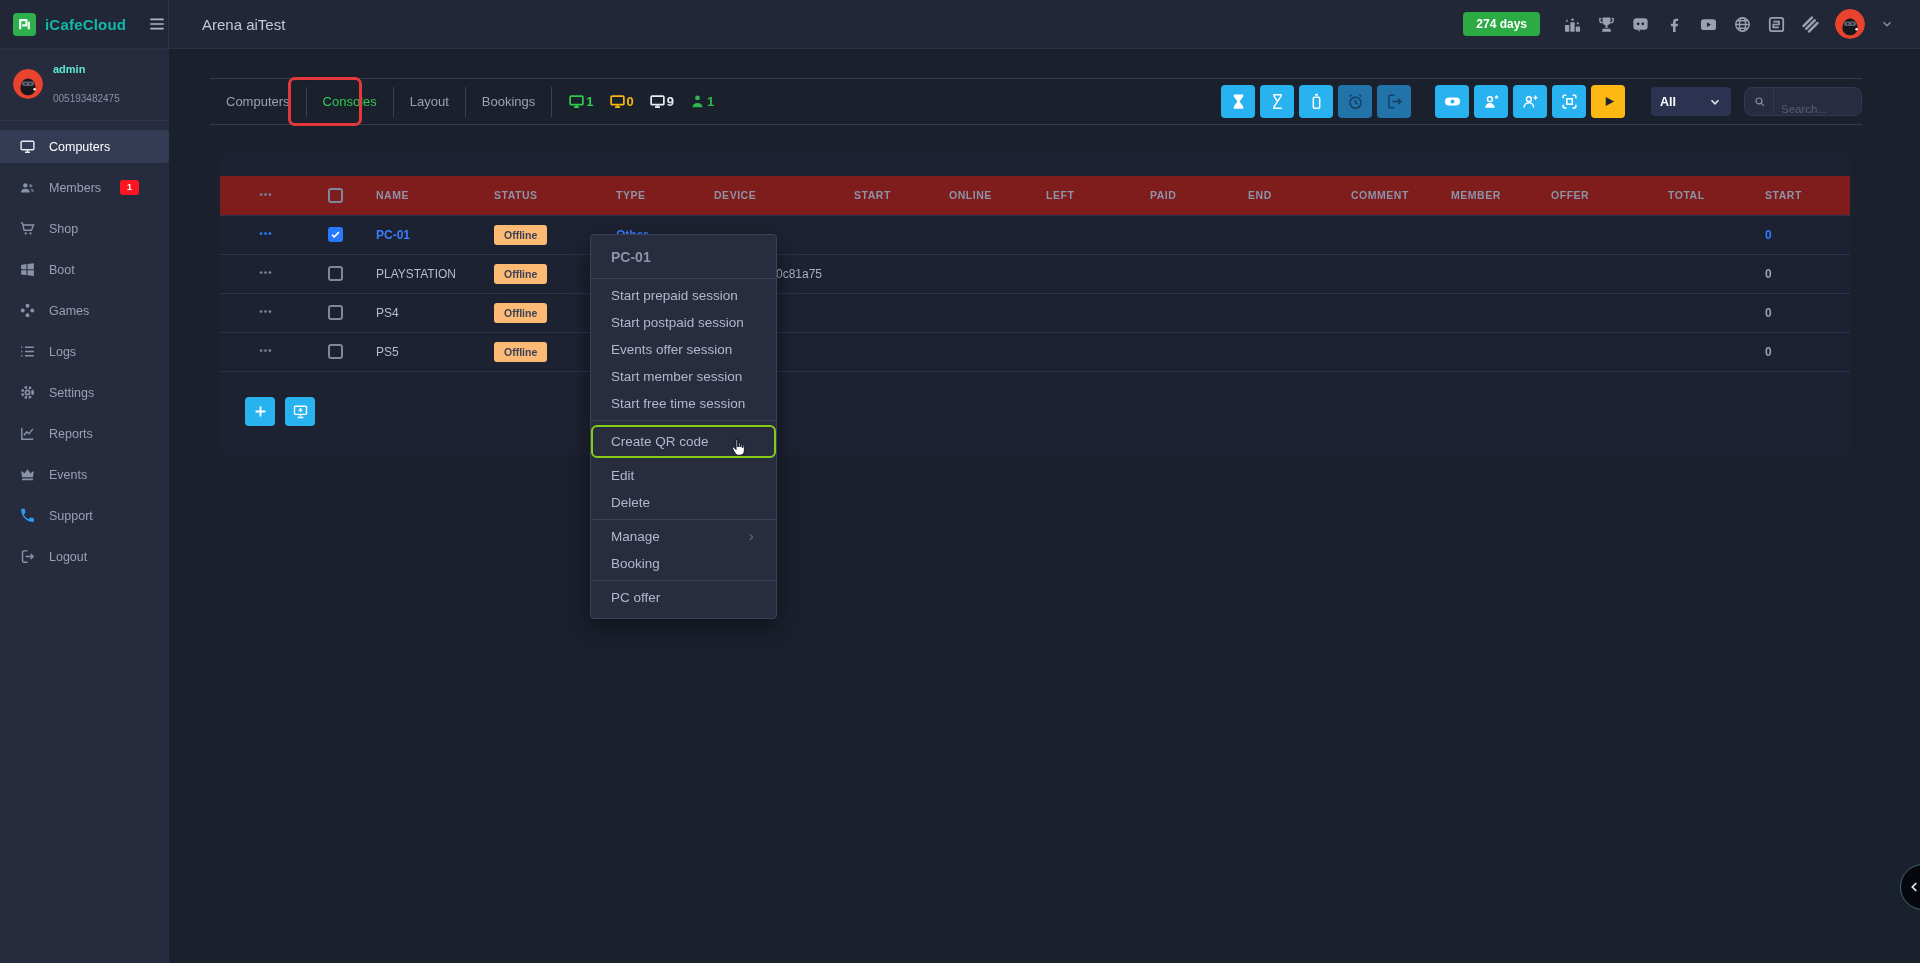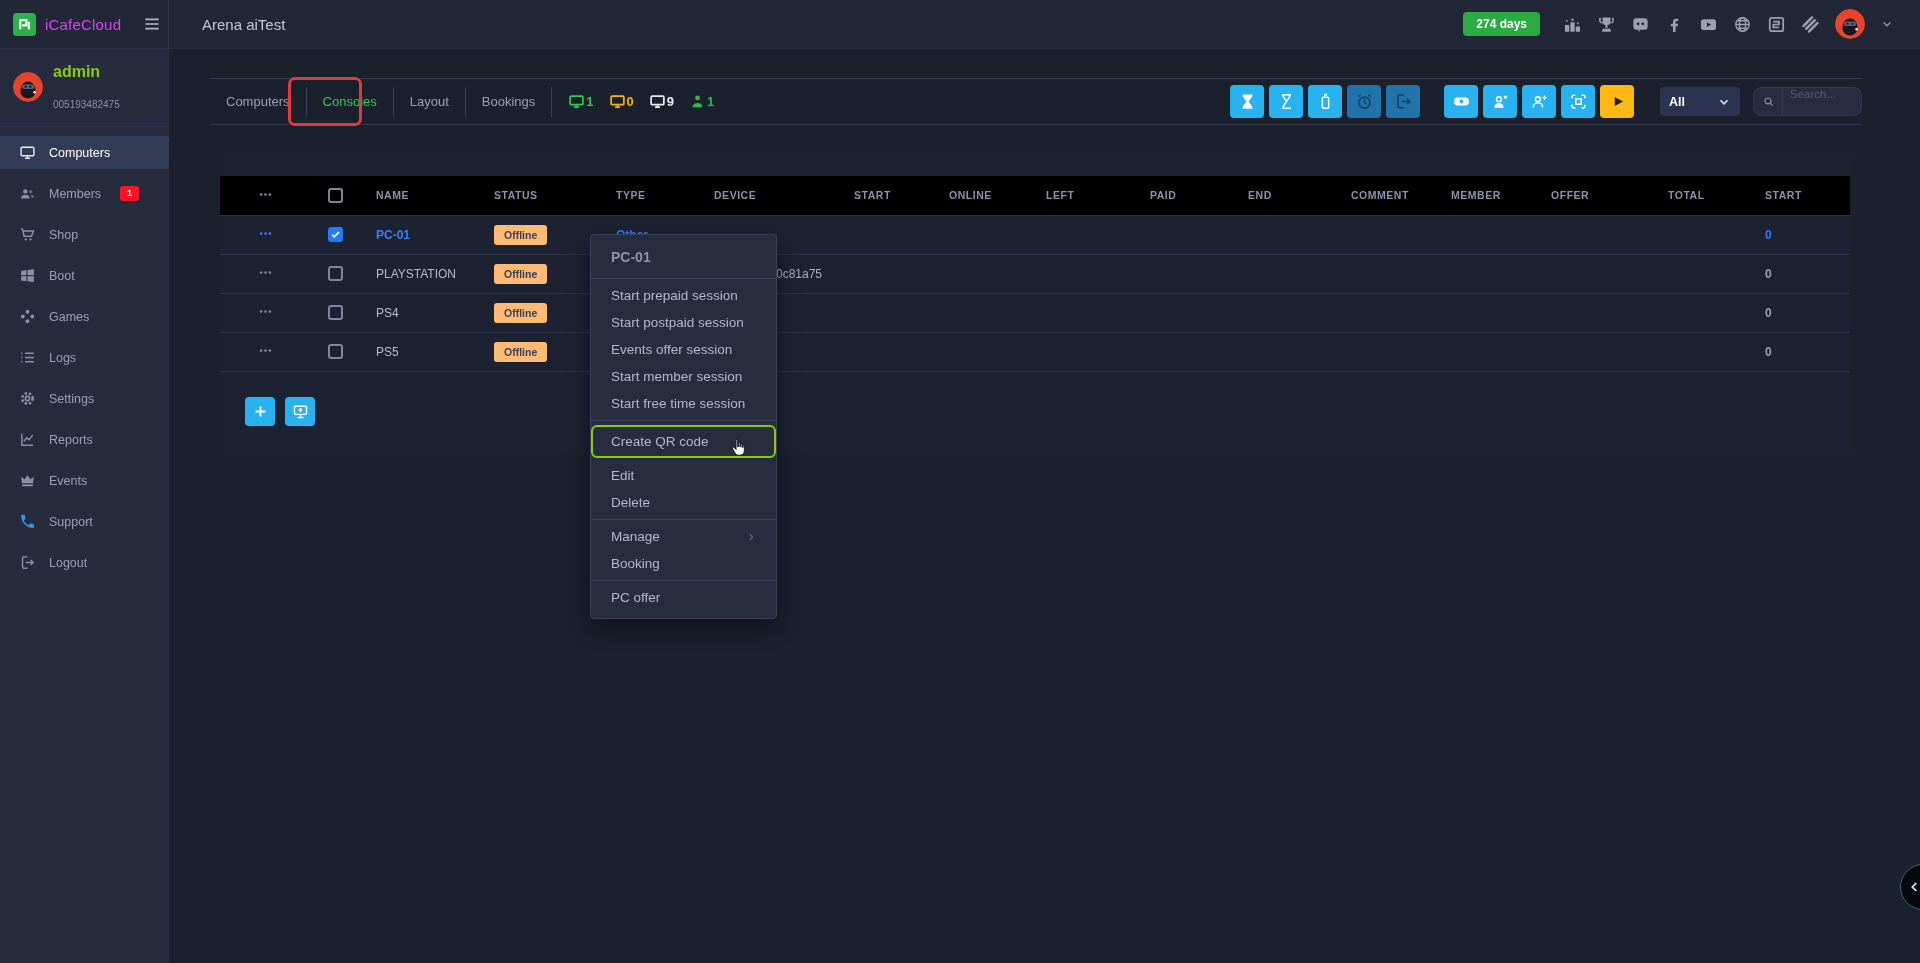--- a/index.html
+++ b/index.html
@@ -7,35 +7,35 @@
   body{
     position:relative;overflow:hidden;background:#1b202d;
     font-family:"Liberation Sans",sans-serif;color:#c3c8d6;font-size:13px;
   }
   svg{display:block}
   
   .topbar{position:absolute;top:0;left:0;right:0;height:49px;background:#222738;
     border-bottom:1px solid #2b3144;display:flex;align-items:center;z-index:10}
   .brand{width:169px;height:100%;display:flex;align-items:center;gap:9px;
     padding:0 13px;border-right:1px solid #303650;flex:0 0 169px}
-  .brand-name{font-weight:normal;font-size:15px;color:#d946ef;letter-spacing:.2px}
+  .brand-name{font-weight:bold;font-size:15px;color:#14b8a6;letter-spacing:.2px}
   .hamburger{margin-left:12px;color:#aeb5c6;cursor:pointer}
   .topbar-title{margin-left:33px;font-size:15px;color:#c3c8d4}
   .topbar-right{margin-left:auto;display:flex;align-items:center;gap:15px;padding-right:26px}
   .days-badge{background:#2cab45;color:#fff;font-weight:bold;font-size:12px;
     padding:5px 13px;border-radius:4px;margin-right:8px}
   .tb-icon{color:#9aa1b2;width:19px;height:19px;cursor:pointer}
   .tb-icon svg{width:100%;height:100%}
   .avatar{width:30px;height:30px;border-radius:50%;overflow:hidden;flex:0 0 30px;cursor:pointer}
   .chev{color:#8d94a6;width:14px;height:14px;cursor:pointer}
   
   .sidebar{position:absolute;top:49px;left:0;bottom:0;width:169px;background:#262c3e;z-index:9}
   .user-block{display:flex;align-items:center;gap:10px;padding:14px 12px 16px 13px;
     border-bottom:1px solid #303650}
-  .user-name{font-weight:bold;font-size:16px;color:#84cc16}
+  .user-name{font-weight:bold;font-size:11px;color:#5eead4}
   .user-id{font-size:10px;color:#8a90a4;margin-top:18px}
   .nav{margin-top:9px}
   .nav-item{height:33px;display:flex;align-items:center;gap:13px;padding-left:19px;
     margin-bottom:8px;color:#99a0b4;font-size:12.5px;cursor:pointer}
   .nav-item .nico{width:17px;height:17px;color:#8a92a8;flex:0 0 17px}
   .nav-item .nico svg{width:100%;height:100%}
   .nav-item.active{background:#343c55;color:#fff;border-radius:0 3px 3px 0}
   .nav-item.active .nico{color:#e8ebf3}
   .nav-item .nico.blue{color:#2b9af3}
   .mbadge{background:#ff1422;color:#fff;font-size:9px;font-weight:bold;
@@ -58,33 +58,33 @@
   .tbtn{width:34px;height:33px;border-radius:4px;background:#28b2f0;color:#fff;
     display:flex;align-items:center;justify-content:center;margin-left:5px;cursor:pointer}
   .tbtn svg{width:19px;height:19px}
   .tbtn.muted{background:#2373ab;color:rgba(16,36,58,.65)}
   .tbtn.yellow{background:#fdb813}
   .tbtn.gap{margin-left:24px}
   .filter{margin-left:26px;width:80px;height:29px;background:#2c3350;border-radius:4px;
     display:flex;align-items:center;padding:0 9px;cursor:pointer}
   .filter b{font-size:12.5px;color:#fff}
   .filter .chev{margin-left:auto;color:#dfe3ee}
-  .searchbox{margin-left:13px;width:109px;height:29px;background:#272c41;
-    border:1px solid #323950;border-radius:8px;display:flex;align-items:flex-start}
+  .searchbox{margin-left:13px;width:118px;height:29px;background:#272c41;
+    border:1px solid #323950;border-radius:8px;display:flex;align-items:flex-end}
   .searchbox .sico{width:29px;height:100%;display:flex;align-items:center;justify-content:center;
     border-right:1px solid #323950;color:#8a90a4}
   .searchbox .sico svg{width:13px;height:13px}
   .searchbox input{flex:1;min-width:0;background:transparent;border:0;outline:none;
     color:#aeb5c6;font-size:11.5px;padding:0 7px;font-family:"Liberation Sans",sans-serif}
   .searchbox input::placeholder{color:#565e75}
   
   .panel{position:absolute;left:51px;top:104px;width:1630px;height:302px;
     background:#1d2232;border-radius:6px;z-index:1}
   table{width:100%;border-collapse:collapse;table-layout:fixed;margin-top:23px}
-  thead tr{background:#000000;height:39px}
+  thead tr{background:#7f1d1d;height:39px}
   th{font-size:10.5px;color:#8d93a8;letter-spacing:.05em;text-align:left;
     padding-left:16px;font-weight:bold}
   tbody tr{height:39px;border-bottom:1px solid #2c3247}
   tbody tr:first-child{border-top:1px solid #2c3247}
   td{font-size:12px;color:#b6bcce;padding-left:16px}
   th.c-ico,td.c-ico{padding-left:0;text-align:center}
   th.c-right{text-align:left;padding-right:10px;padding-left:0}
   th.c-tight{padding-left:8px}
   .dots{display:inline-flex;color:#79819a;cursor:pointer}
   .dots svg{width:15px;height:15px}

